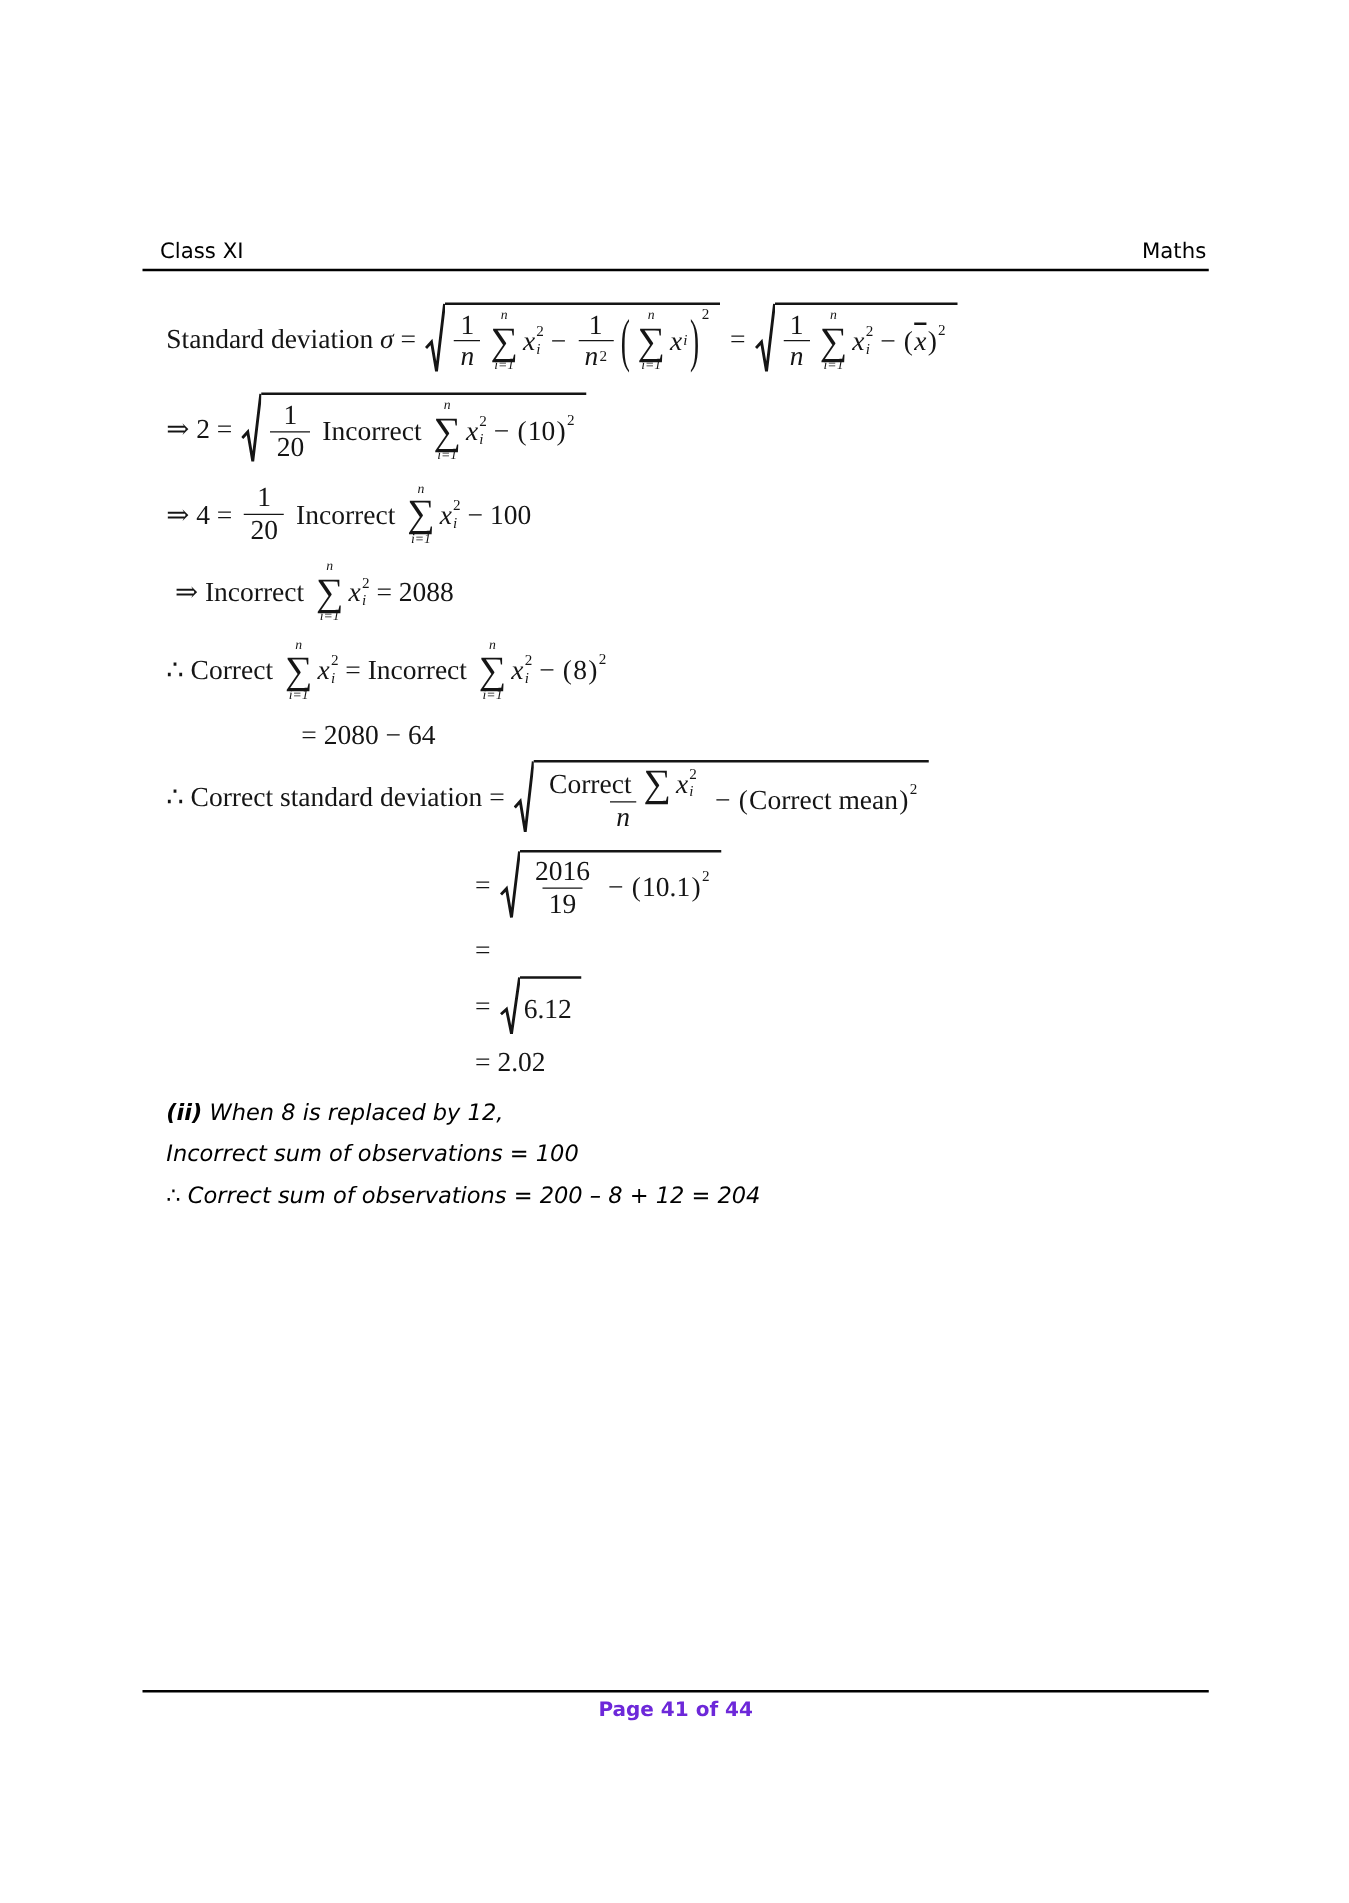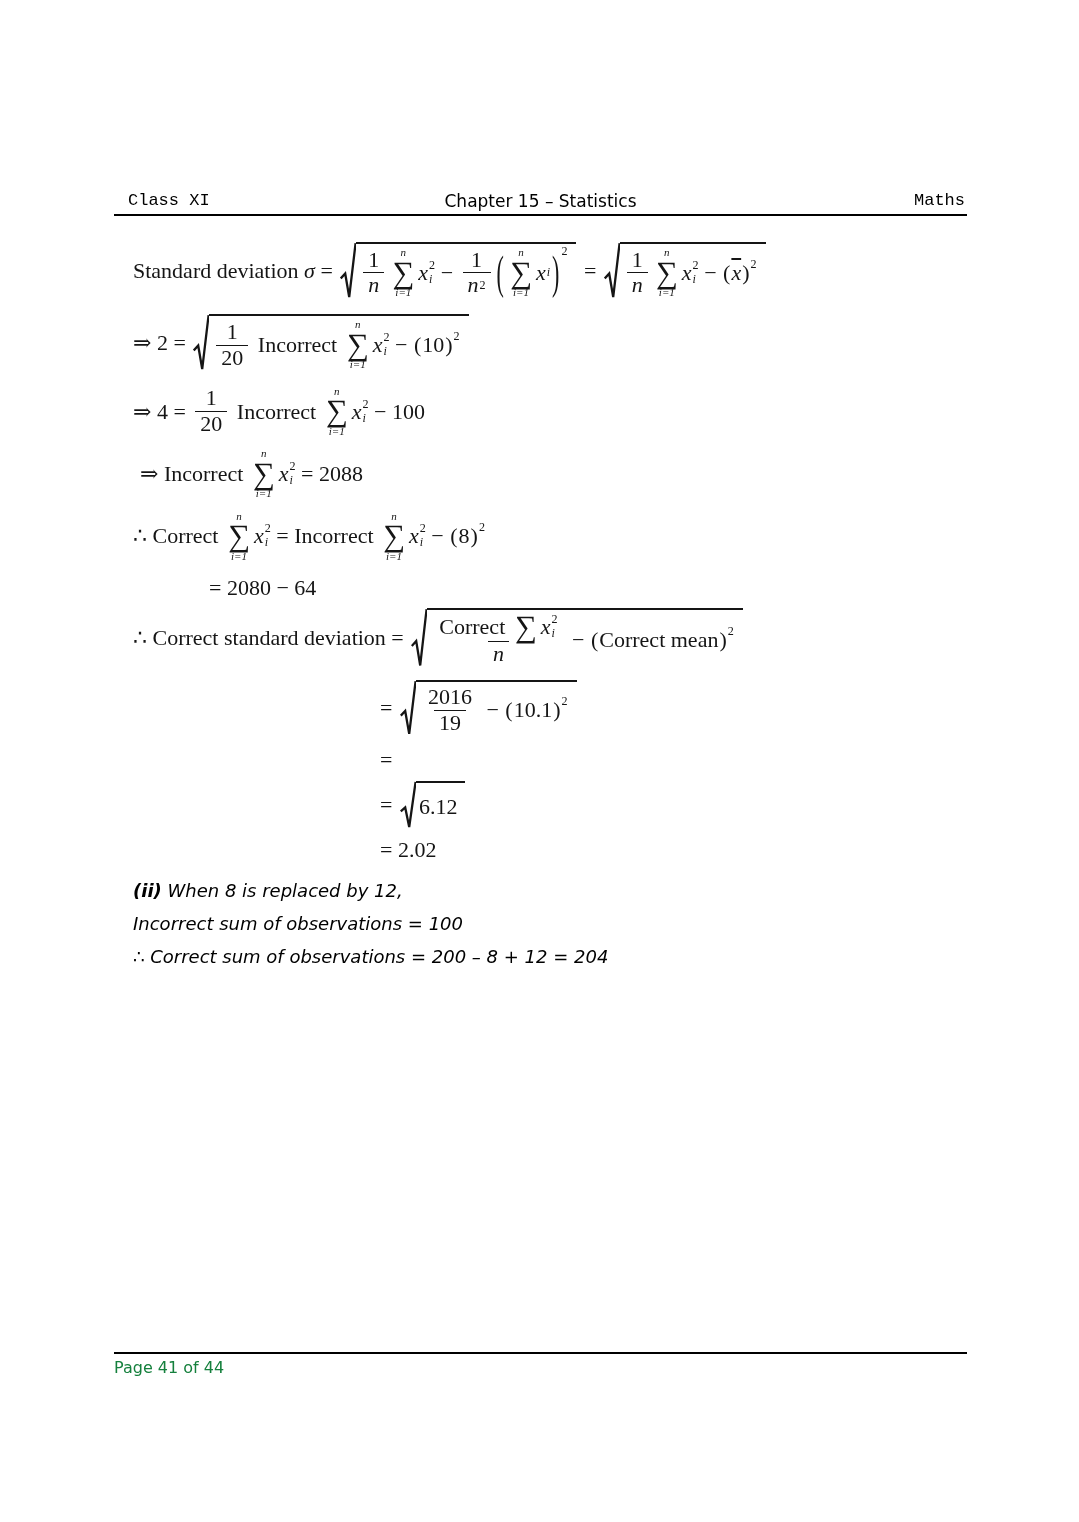--- a/index.html
+++ b/index.html
@@ -22,51 +22,51 @@
     width: 853px;
     display: flex;
     justify-content: space-between;
     align-items: baseline;
     border-bottom: 2px solid #000;
     padding: 0 2px 4px 14px;
     font-size: 17px;
     color: #000;
   }
   .header .hc { position:absolute; left:0; right:0; text-align:center; }
-  .header .hl, .header .hr { position:relative; z-index:1; background:transparent;font-family:Liberation Mono, monospace; }
+  .header .hl, .header .hr { position:relative; z-index:1; background:transparent; }
 
   
   .footer {
     position: absolute;
     left: 114px;
     top: 1352px;
     width: 853px;
     border-top: 2px solid #000;
-    text-align: left;
+    text-align: center;
     padding-top: 4px;
     font-size: 16px;
-    font-weight: normal;
-    color: #15803d;
+    font-weight: bold;
+    color: #6d28d9;
   }
 
   
   .content { position: absolute; left: 133px; top: 242px; width: 860px; }
 
   
   .math-line {
     display: flex;
     align-items: center;
     font-family: "Liberation Serif", "DejaVu Serif", serif;
     font-size: 22px;
     color: #151515;
     margin-bottom: 11px;
     white-space: nowrap;
   }
   .ml-3 { margin-left: 7px; }
-  .ml-5, .ml-6 { margin-left: 76px; margin-bottom: 7px; text-align: center; }
+  .ml-5, .ml-6 { margin-left: 108px; margin-bottom: 7px; text-align: center; }
   .ml-8, .ml-9, .ml-10, .ml-11 { margin-left: 247px; }
   .ml-0 { margin-bottom: 15px; }
   .ml-1 { margin-bottom: 14px; }
   .ml-4 { margin-bottom: 13px; }
   .ml-7 { margin-bottom: 12px; }
   .ml-9, .ml-10 { margin-bottom: 8px; }
 
   .mr, .mi, .mb, .vb { white-space: pre; }
   .mi, .mb { font-style: italic; }
   .mb { text-decoration: overline; }
@@ -136,21 +136,20 @@
     font-style: italic;
   }
   .body-line strong { font-weight: bold; }
 </style>
 </head>
 <body>
 
 <div class="page">
 
   <div class="header">
-    <span class="hc">Chapter 15 – Statistics</span>
     <span class="hl">Class XI</span>
     <span class="hr">Maths</span>
   </div>
 
   <div class="content">
     <div id="math-area">
         <div class="math-line ml-0">
           <span class="mr">Standard deviation </span>
           <span class="mi">σ</span>
           <span class="mr"> = </span>

